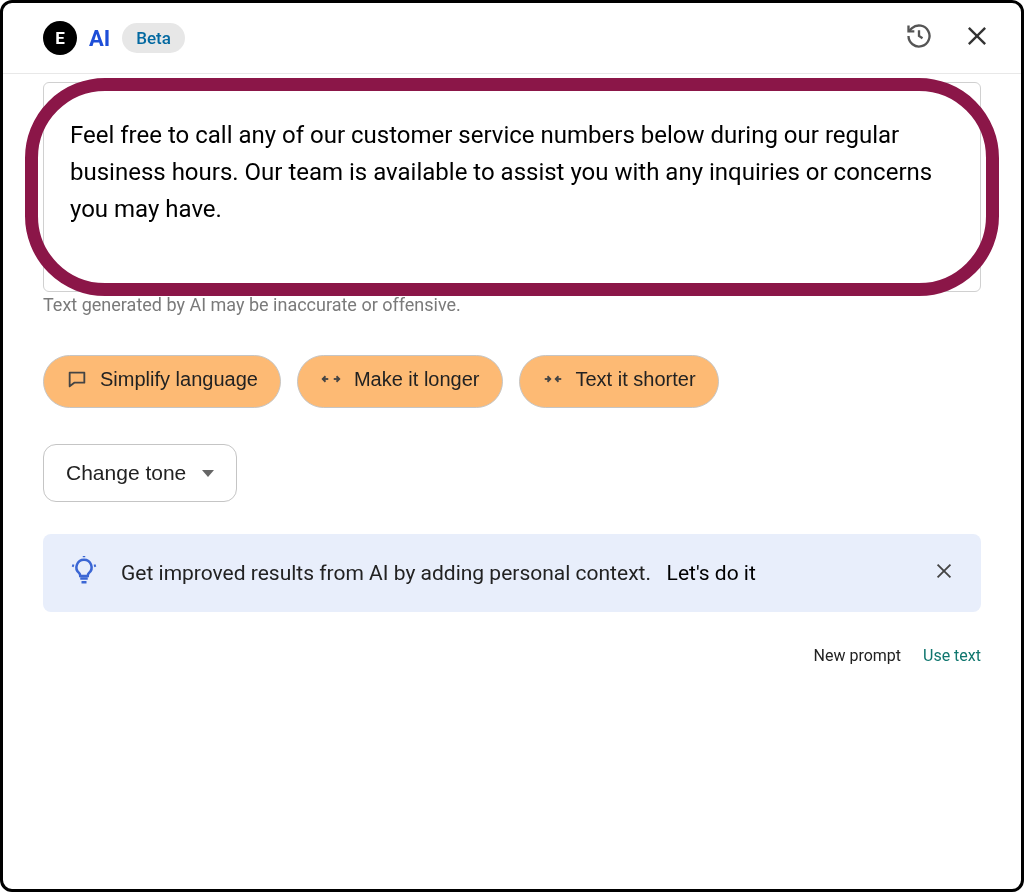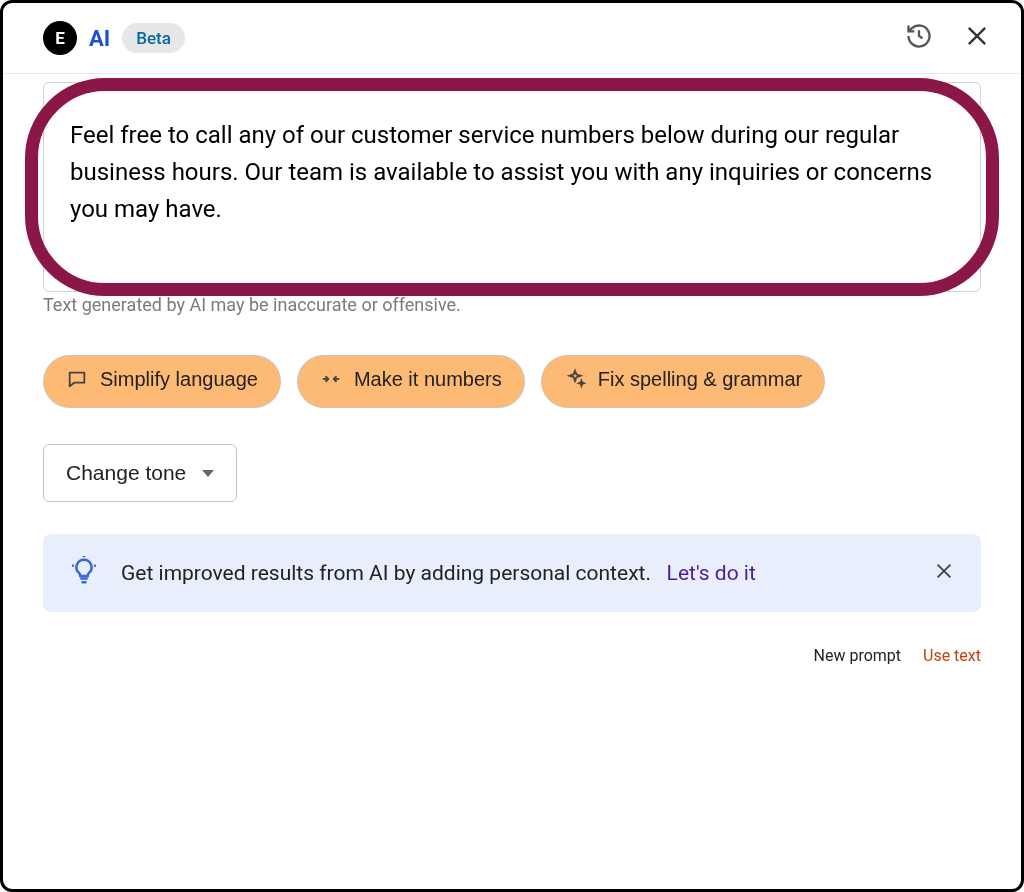--- a/index.html
+++ b/index.html
@@ -129,21 +129,21 @@
     .select-row {
       display: flex;
       gap: 18px;
       margin-top: 36px;
     }
     .select-btn {
       display: inline-flex;
       align-items: center;
       gap: 16px;
       border: 1px solid #c5c5c5;
-      border-radius: 6px;
+      border-radius: 13px;
       padding: 16px 22px;
       font-size: 21px;
       color: #222;
       background: #fff;
       cursor: pointer;
     }
     .caret-down {
       width: 0;
       height: 0;
       border-left: 6px solid transparent;
@@ -165,21 +165,21 @@
       stroke: #3b66d4;
       fill: none;
       stroke-width: 2;
     }
     .info-text {
       font-size: 21px;
       color: #222;
       flex: 1;
     }
     .info-link {
-      color: #4c1d95;
+      color: #000000;
       cursor: pointer;
     }
     .info-close svg {
       width: 22px;
       height: 22px;
       stroke: #444;
       fill: none;
       stroke-width: 2;
     }
     .footer-row {
@@ -195,21 +195,21 @@
       color: #222;
       cursor: pointer;
       padding: 12px 10px;
     }
     .use-text {
       background: #f3a7e8;
       border-radius: 6px;
       padding: 14px 22px;
       font-size: 21px;
       font-weight: 700;
-      color: #c2410c;
+      color: #0f766e;
       cursor: pointer;
     }
     .btn-clean {
       border: none;
       background: transparent;
       cursor: pointer;
       padding: 0;
       font: inherit;
     }
   </style>
@@ -260,35 +260,37 @@
         <svg viewBox="0 0 24 24">
             <path d="M4 5h16v11H9l-5 4V5z" stroke-linejoin="round"></path>
           </svg>
       </span>
       <span>Simplify language</span>
     </button>
     <button class="pill">
       <span>
         <svg viewBox="0 0 24 24">
             <line x1="3" y1="12" x2="9" y2="12"></line>
+            <polyline points="6 9 3 12 6 15"></polyline>
+            <line x1="21" y1="12" x2="15" y2="12"></line>
+            <polyline points="18 9 21 12 18 15"></polyline>
+          </svg>
+      </span>
+      <span>Make it longer</span>
+    </button>
+    <button class="pill">
+      <span>
+        <svg viewBox="0 0 24 24">
+            <line x1="3" y1="12" x2="9" y2="12"></line>
             <polyline points="6 9 9 12 6 15"></polyline>
             <line x1="21" y1="12" x2="15" y2="12"></line>
             <polyline points="18 9 15 12 18 15"></polyline>
           </svg>
       </span>
-      <span>Make it numbers</span>
-    </button>
-    <button class="pill">
-      <span>
-        <svg viewBox="0 0 24 24">
-            <path d="M12 3l1.5 4L18 8.5 13.5 10 12 14l-1.5-4L6 8.5 10.5 7 12 3z"></path>
-            <path d="M19 14l.7 2 2 .7-2 .7-.7 2-.7-2-2-.7 2-.7.7-2z"></path>
-          </svg>
-      </span>
-      <span>Fix spelling &amp; grammar</span>
+      <span>Text it shorter</span>
     </button>
   </div>
 
   <div class="select-row">
     <button class="select-btn">
       <span>Change tone</span>
       <span class="caret-down"></span>
     </button>
   </div>
 

